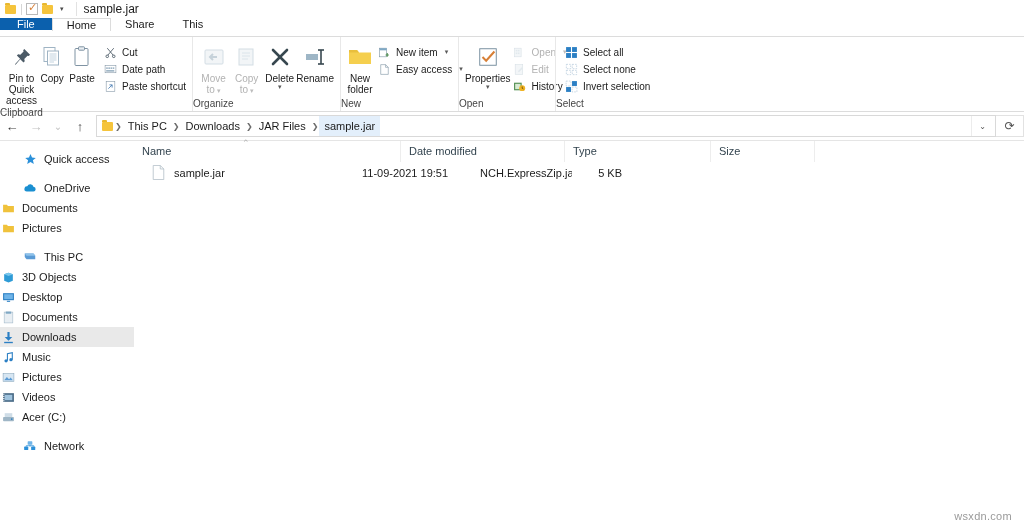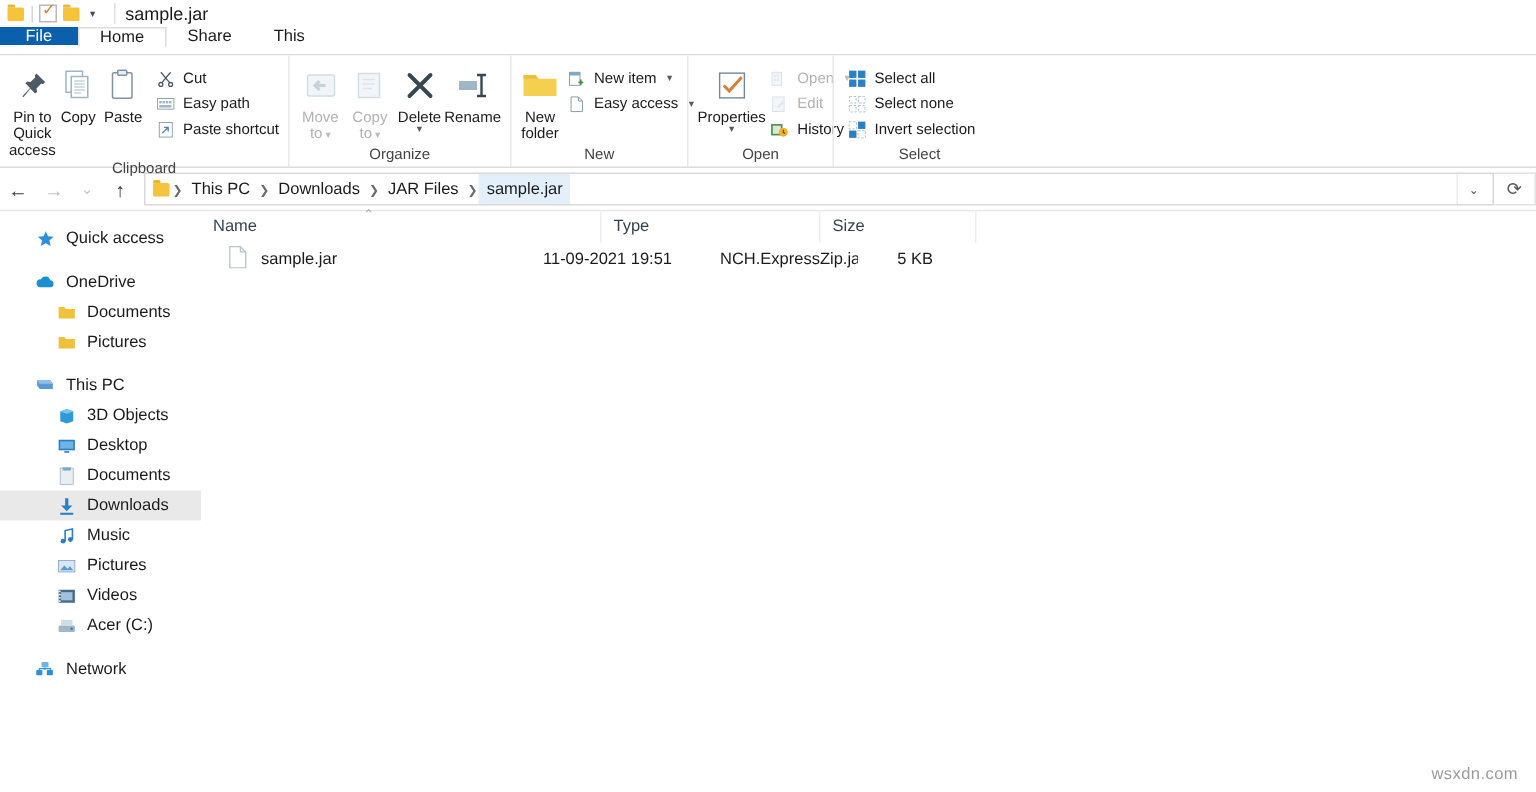--- a/index.html
+++ b/index.html
@@ -61,21 +61,21 @@
   
   .ribbon {
     height: 75px; display: flex; align-items: stretch;
     border-bottom: 1px solid #dcdcdc; background: #fff;
     position: relative;
   }
   .grp { display: flex; flex-direction: column; position: relative; }
   .grp + .grp { border-left: 1px solid #e8e8e8; }
   .grp-body { flex: 1; display: flex; align-items: flex-start; padding: 4px 6px 0 6px; }
   .grp-label {
-    height: 14px; text-align: center; font-size: 10px; color: #444;
+    height: 14px; text-align: left; font-size: 10px; color: #444;
     line-height: 14px;
   }
 
   .bigbtn {
     width: 52px; display: flex; flex-direction: column; align-items: center;
     padding-top: 3px; cursor: default; text-align:center;
   }
   .bigbtn .lbl { font-size: 10px; color: #1b1b1b; line-height: 11px; margin-top: 3px; }
   .bigbtn.dim .lbl { color: #b2b2b2; }
   .bigbtn .ico { height: 26px; display:flex; align-items:center; justify-content:center; }
@@ -123,21 +123,21 @@
   .main { display: flex; height: 354px; }
   .navpane { width: 134px; padding-top: 8px; background: #fff; }
   .nav-item {
     height: 20px; display: flex; align-items: center; gap: 6px;
     font-size: 11px; color: #1b1b1b; cursor: default;
   }
   .nav-item.sel { background: #e9e9e9; }
   .nav-item .txt { white-space: nowrap; }
   .ni-ico { width: 16px; height: 16px; display:flex; align-items:center; justify-content:center; flex:0 0 16px; }
   .indent0 { padding-left: 22px; }
-  .indent1 { padding-left: 36px; }
+  .indent1 { }
   .nav-gap { height: 9px; }
 
   .content { flex: 1; background: #fff; position: relative; }
   .colhdr {
     height: 21px; display: flex; align-items: center;
     font-size: 11px; color: #33444f; position: relative; gap: 46px;
   }
   .col { height:21px; line-height:21px; padding-left: 8px; position: relative; }
   .col + .col { border-left: 1px solid #ededed; }
   .c-name { width: 220px; }
@@ -244,21 +244,21 @@
                   <rect x="2" y="5" width="20" height="13" fill="#fff" stroke="#7b8fa0"></rect>
                   <g fill="#9db3c4">
                     <rect x="4" y="8" width="3" height="3"></rect>
                     <rect x="8" y="8" width="3" height="3"></rect>
                     <rect x="12" y="8" width="3" height="3"></rect>
                     <rect x="16" y="8" width="3" height="3"></rect>
                     <rect x="4" y="13" width="15" height="3"></rect>
                   </g>
                 </svg>
             </span>
-            <span class="lbl">Easy path</span>
+            <span class="lbl">Date path</span>
           </div>
           <div class="smallbtn">
             <span class="ico">
               <svg width="13" height="13" viewBox="0 0 24 24">
                   <rect x="4" y="3" width="16" height="18" fill="#fff" stroke="#7b8fa0"></rect>
                   <path d="M8 16l7-7M10 9h5v5" stroke="#4b7fb5" stroke-width="1.6" fill="none"></path>
                 </svg>
             </span>
             <span class="lbl">Paste shortcut</span>
           </div>
@@ -625,20 +625,21 @@
         <span class="txt">Network</span>
       </div>
     </div>
 
     <div class="content">
       <div class="colhdr">
         <div class="col c-name">
           <span>Name</span>
           <span class="sortcaret">⌃</span>
         </div>
+        <div class="col c-date">Date modified</div>
         <div class="col c-type">Type</div>
         <div class="col c-size">Size</div>
         <div class="col" style="width:20px"></div>
       </div>
 
       <div class="row">
         <div class="cell c-name" style="padding-left:18px">
           <span class="fileico"><svg width="13" height="15" viewBox="0 0 14 17">
                 <path d="M1 .5h8L13 4.5v12H1z" fill="#fff" stroke="#b8c4cc"></path>
                 <path d="M9 .5v4h4" fill="none" stroke="#b8c4cc"></path>

